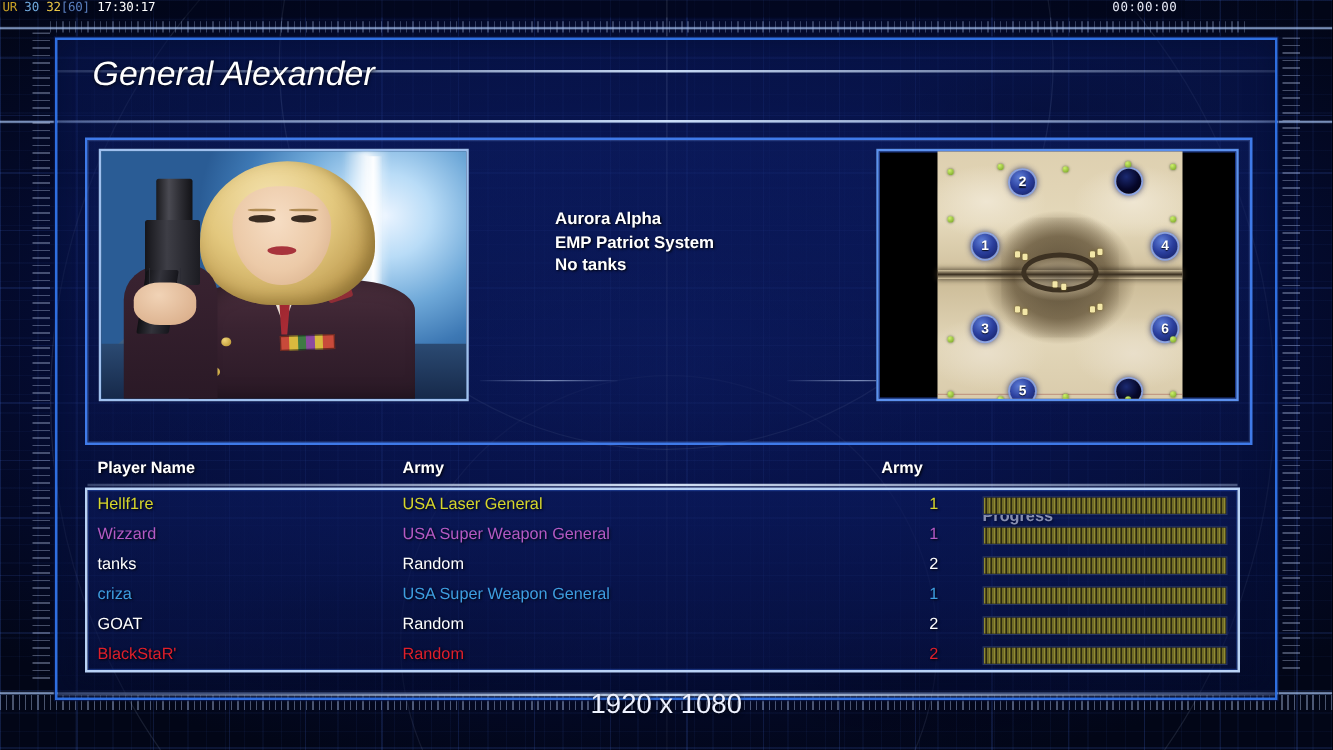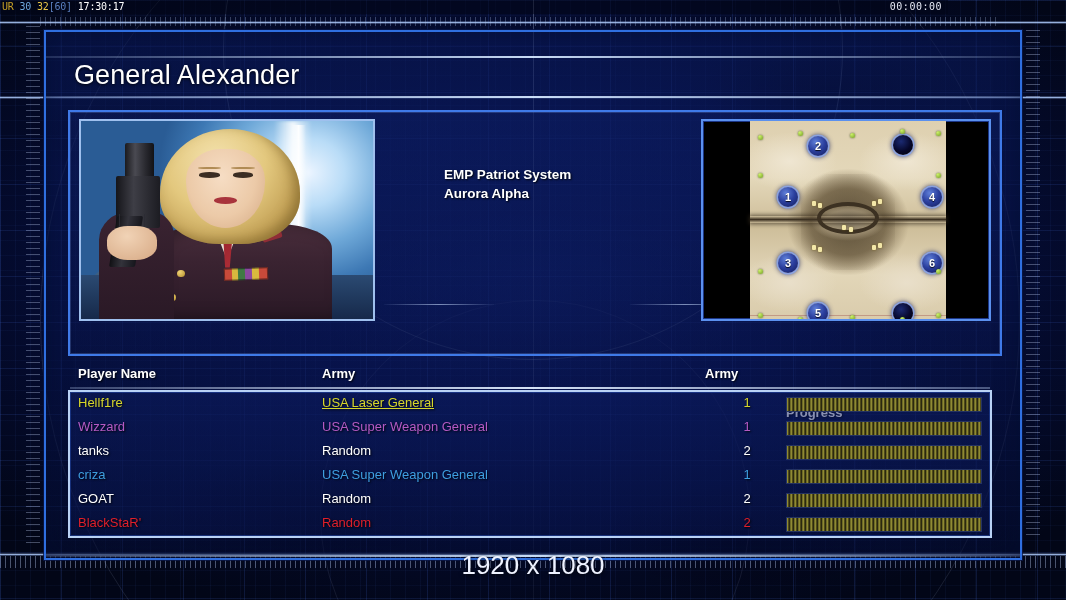--- a/index.html
+++ b/index.html
@@ -124,21 +124,21 @@
     box-shadow:0 0 0 1px rgba(10,22,70,.8), inset 0 0 22px rgba(4,12,48,.55);
     z-index:20;
   }
   .panel-hl {
     position:absolute; left:0; right:0; height:2px;
     background:linear-gradient(to right, rgba(190,215,255,.15), rgba(210,230,255,.95), rgba(190,215,255,.15));
   }
 
   
   #title-bar {
-    position:absolute; left:0; top:16px; width:100%; height:56px;
+    position:absolute; left:0; top:0; width:100%; height:56px;font-style:italic;
   }
   #page-title {
     position:absolute; left:28px; top:12px;
     font-size:27px; font-weight:400;
     color:#ffffff;
     text-shadow:0 1px 3px rgba(0,0,0,.85);
     letter-spacing:.1px;
     white-space:nowrap;
   }
 
@@ -388,21 +388,21 @@
     position:absolute; left:0; top:0; height:100%;
     background-image:repeating-linear-gradient(to right,
       #8f8a33 0 1px, #4f4a18 1px 2px, #2a2810 2px 3px, #6e6a26 3px 4px);
     background-color:#3a3715;
   }
 
   
   #res-text {
     position:absolute; left:0; top:550px; width:100%;
     text-align:center;
-    font-size:26px; color:#eef2ff;
+    font-size:22px; color:#eef2ff;
     text-shadow:0 1px 4px rgba(0,0,0,.9);
     z-index:30;
   }
 
   
   #bottom-ruler {
     position:absolute; left:0; top:556px; width:1066px; height:12px;
     background-image:repeating-linear-gradient(to right,
       rgba(185,205,245,.6) 0 1px, transparent 1px 5px);
     opacity:.65;
@@ -473,22 +473,23 @@
 
         <div class="pt-arm"></div>
         <div class="pt-gun-barrel"></div>
         <div class="pt-gun-body"></div>
         <div class="pt-gun-grip"></div>
         <div class="pt-gun-trig"></div>
         <div class="pt-hand"></div>
       </div>
 
       <div id="abilities">
+          <div class="ability-line">Aurora Alpha</div>
           <div class="ability-line">EMP Patriot System</div>
-          <div class="ability-line">Aurora Alpha</div>
+          <div class="ability-line">No tanks</div>
         </div>
 
       <div class="divider-s" style="left:314px; top:192px; width:110px;"></div>
       <div class="divider-s" style="left:560px; top:192px; width:110px;"></div>
 
       <div id="map-frame">
         <div id="map-img">
           <div class="map-centerdark"></div>
           <div class="map-river"></div>
           <div class="map-river-c"></div>
@@ -534,21 +535,21 @@
       <div class="head-rule"></div>
     <div class="col-head" style="left: 8px; text-align: right;">Player Name</div>
         <div class="col-head" style="left: 252px;">Army</div>
         <div class="col-head" style="left: 635px;">Army</div>
         <div class="col-head" style="left: 716px; margin-top: 39px;">Progress</div>
       </div>
 
     <div id="player-list">
         <div class="row">
           <div class="cell c-name" style="color: rgb(214, 214, 43);">Hellf1re</div>
-          <div class="cell c-army" style="color: rgb(214, 214, 43); text-decoration: underline;">USA Laser General</div>
+          <div class="cell c-army" style="color: rgb(214, 214, 43);">USA Laser General</div>
           <div class="cell c-team" style="color: rgb(214, 214, 43);">1</div>
           <div class="progress-wrap">
             <div class="progress-fill" style="width: 100%;"></div>
           </div>
         </div>
         <div class="row">
           <div class="cell c-name" style="color: rgb(180, 90, 196);">Wizzard</div>
           <div class="cell c-army" style="color: rgb(180, 90, 196);">USA Super Weapon General</div>
           <div class="cell c-team" style="color: rgb(180, 90, 196);">1</div>
           <div class="progress-wrap">

